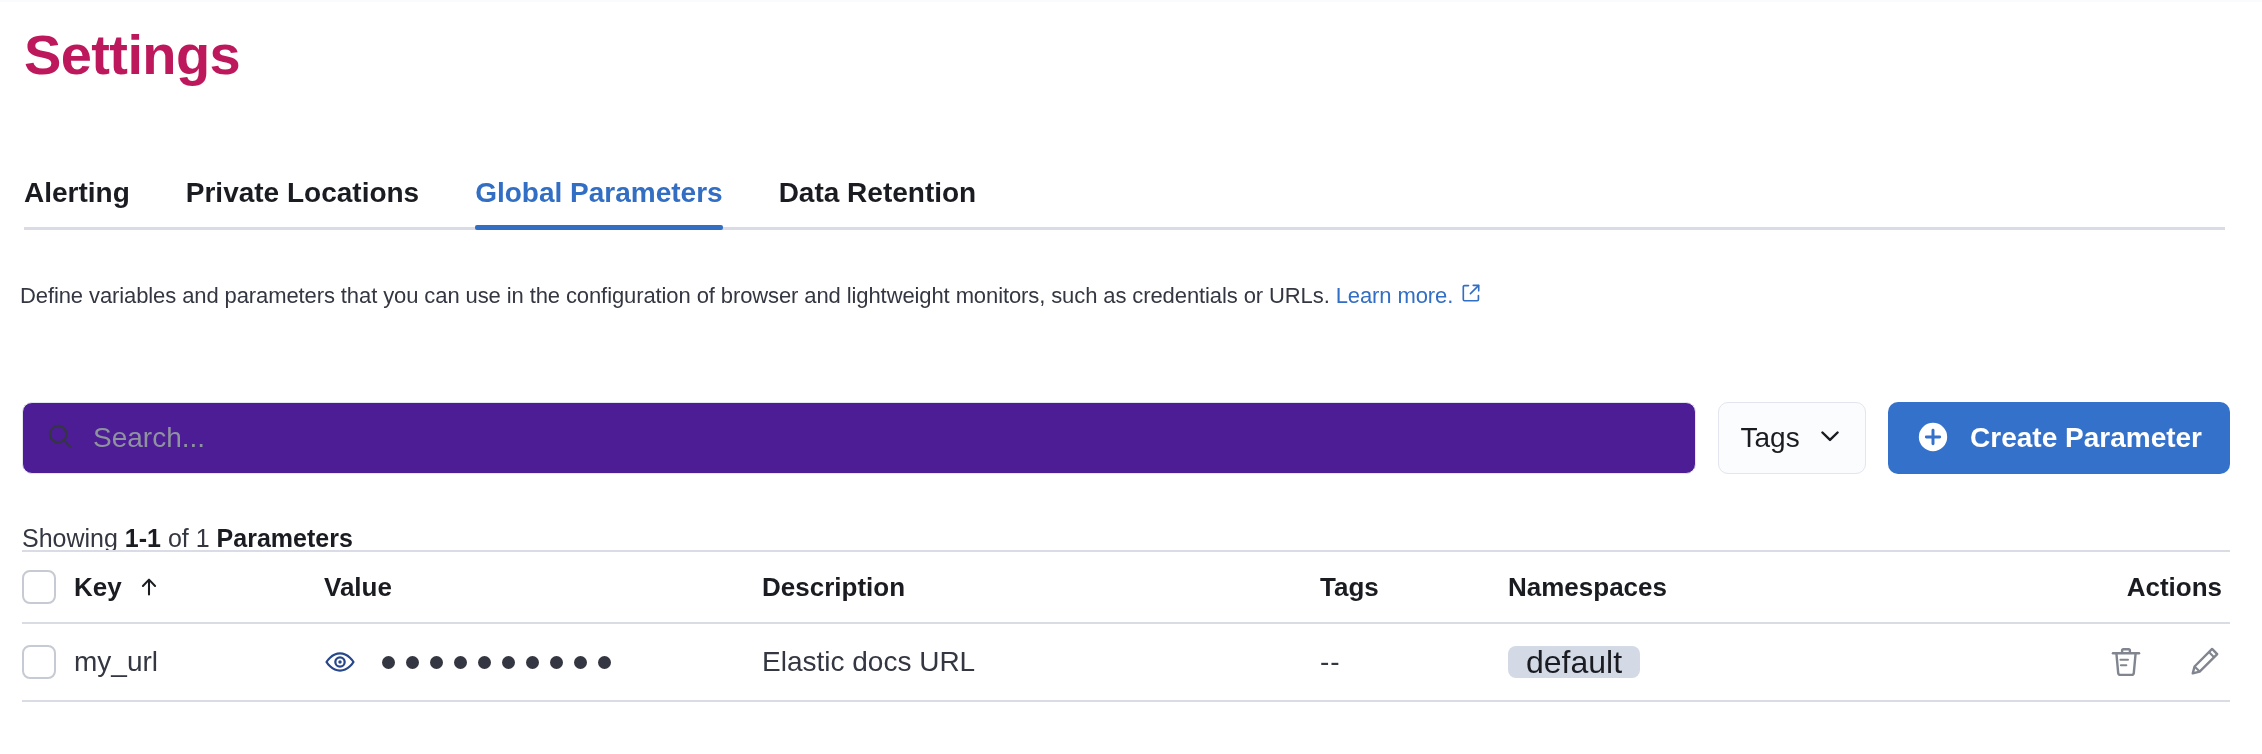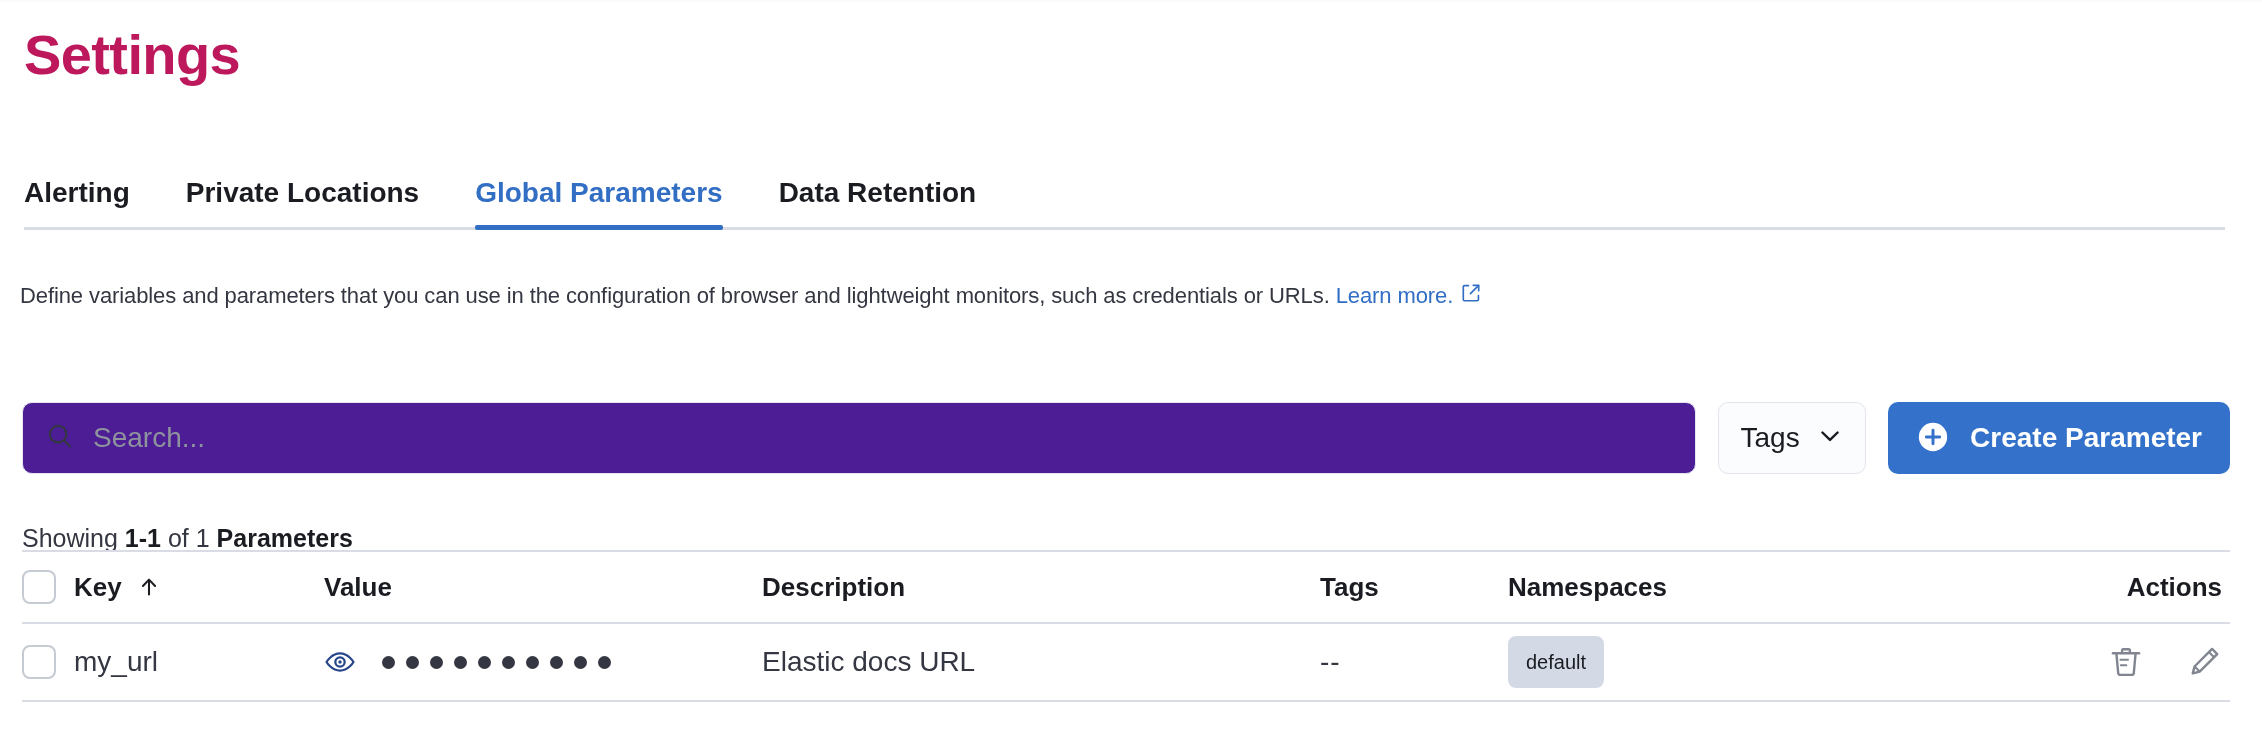--- a/index.html
+++ b/index.html
@@ -212,26 +212,26 @@
   .dots i {
     display: block;
     width: 13px; height: 13px;
     border-radius: 50%;
     background: #343741;
   }
   .eye-icon { cursor: pointer; display: inline-flex; }
   .badge {
     display: inline-flex;
     align-items: center;
-    height: 52px;
+    height: 32px;
     padding: 16px 18px;
     border-radius: 8px;
     background: #d3dae6;
     color: #1a1c21;
-    font-size: 20px;
+    font-size: 32px;
     font-weight: 400;
   }
   .act-icon { cursor: pointer; display: inline-flex; }
   .dash { color: #343741; font-size: 28px; letter-spacing: 1px; }
 </style>
 </head>
 <body>
 
 <div class="page">
 

